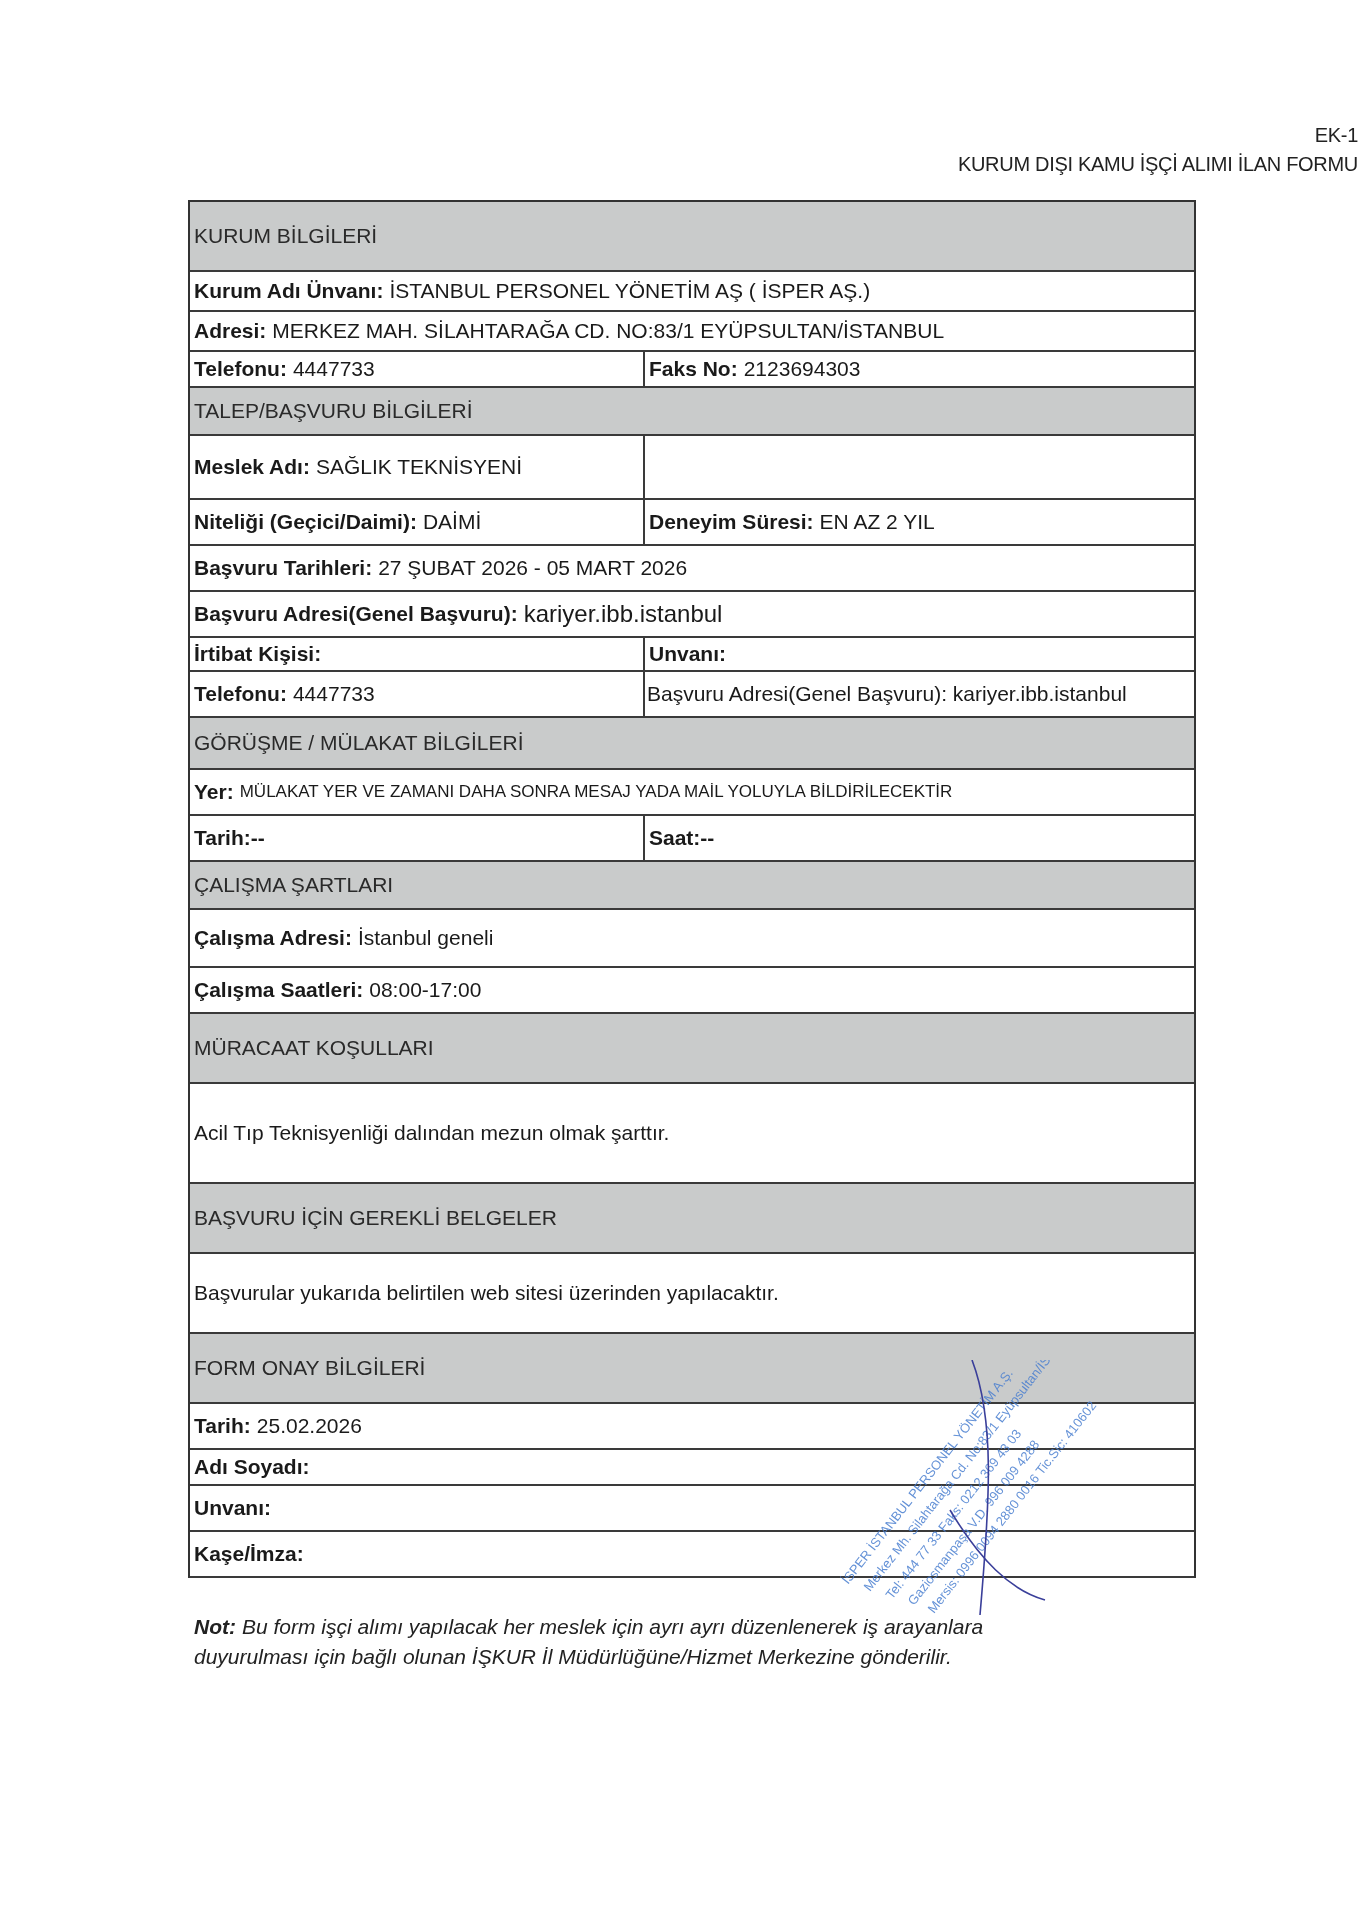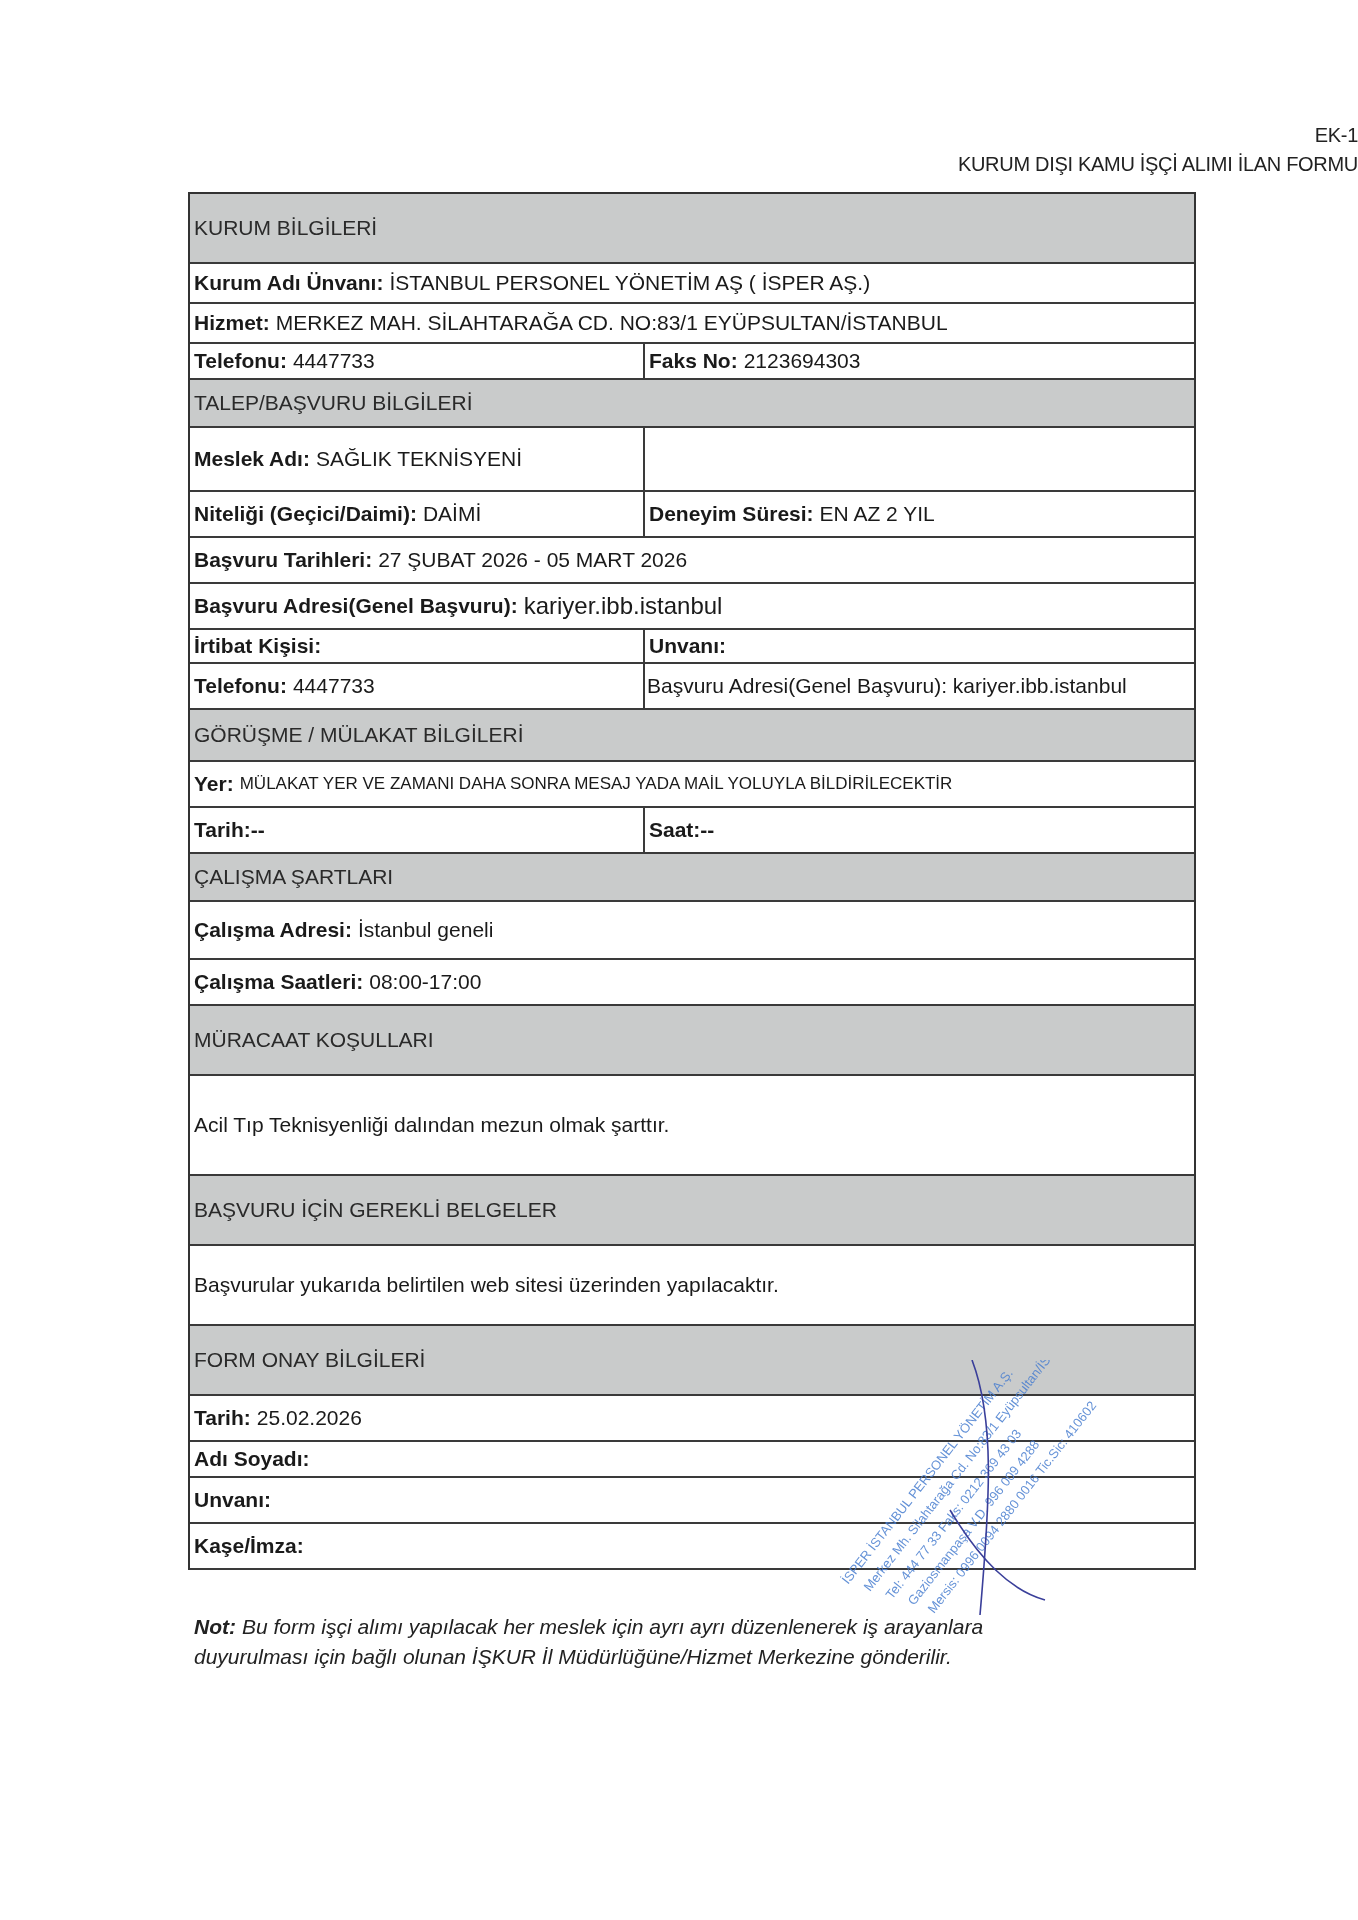--- a/index.html
+++ b/index.html
@@ -1,20 +1,20 @@
 <!DOCTYPE html>
 <html><head>
 <meta charset="utf-8">
 <style>
   html, body { margin:0; padding:0; background:#ffffff; }
   body { width:1358px; height:1920px; position:relative; font-family:"Liberation Sans", sans-serif; color:#1a1a1a; overflow:hidden; }
   .title { position:absolute; left:0; width:1358px; text-align:right; font-size:20px; color:#222; letter-spacing:-0.3px; }
   #t1 { top:124px; }
   #t2 { top:153px; }
-  .form { position:absolute; left:188px; top:192px; width:1004px; border:2px solid #333; border-bottom:none; }
+  .form { position:absolute; left:188px; top:200px; width:1004px; border:2px solid #333; border-bottom:none; }
   .row { display:flex; border-bottom:2px solid #3a3a3a; box-sizing:border-box; align-items:center; }
   .row.sec { background:#c9cbcb; color:#2a2a2a; font-size:22px; }
   .row .cell { padding:0 4px; box-sizing:border-box; font-size:21px; display:flex; align-items:center; height:100%; white-space:nowrap; }
   .row .c1 { width:455px; border-right:2px solid #3a3a3a; }
   .row .c2 { flex:1; }
   .row .full { flex:1; }
   .lab { font-weight:bold; margin-right:6px; }
   .small { font-size:17px; }
   .para { white-space:normal !important; line-height:30px; font-size:21px; }
   .note { position:absolute; left:194px; top:1612px; width:960px; font-style:italic; font-size:21px; line-height:30px; color:#222; }
@@ -33,21 +33,21 @@
     <div class="cell full">KURUM BİLGİLERİ</div>
   </div>
   <div class="row" style="height:40px;">
     <div class="cell full">
         <span class="lab">Kurum Adı Ünvanı:</span>
         <span>İSTANBUL PERSONEL YÖNETİM AŞ ( İSPER AŞ.)</span>
       </div>
   </div>
   <div class="row" style="height:40px;">
     <div class="cell full">
-        <span class="lab">Hizmet:</span>
+        <span class="lab">Adresi:</span>
         <span>MERKEZ MAH. SİLAHTARAĞA CD. NO:83/1 EYÜPSULTAN/İSTANBUL</span>
       </div>
   </div>
   <div class="row" style="height:36px;">
     <div class="cell c1">
         <span class="lab">Telefonu:</span>
         <span>4447733</span>
       </div>
     <div class="cell c2">
         <span class="lab">Faks No:</span>

